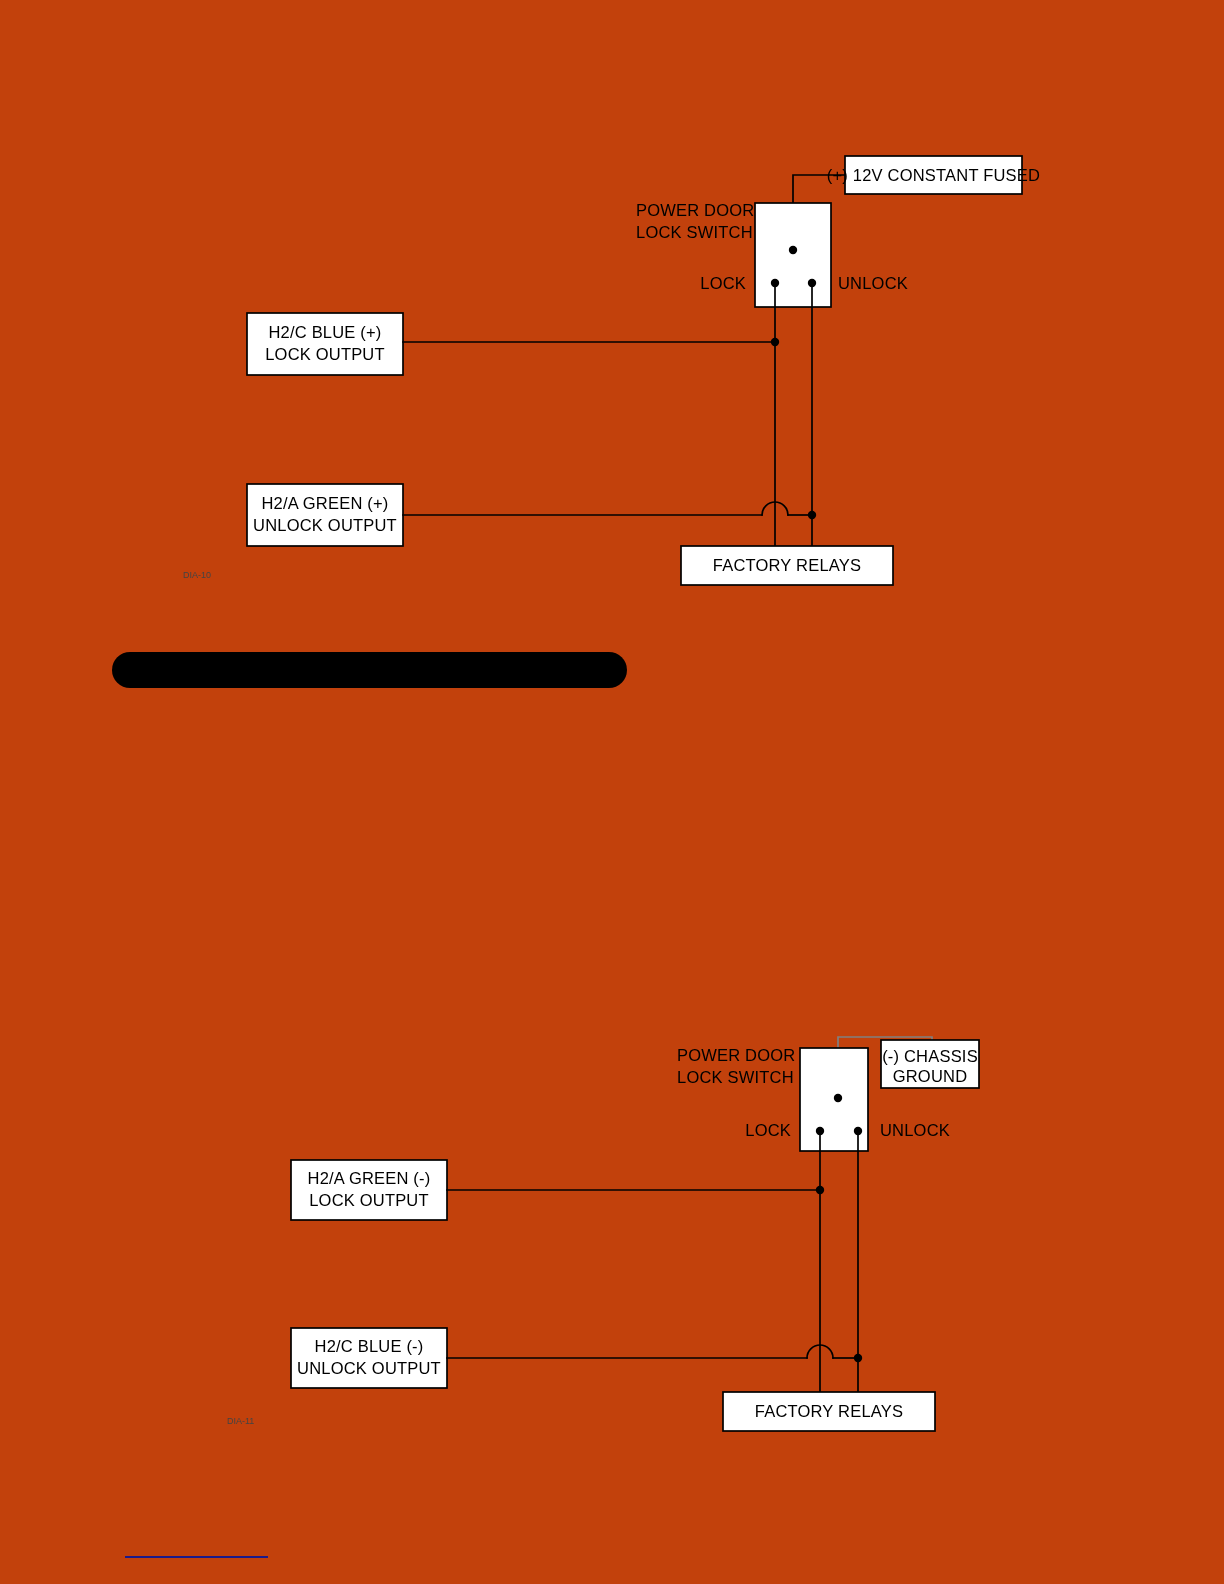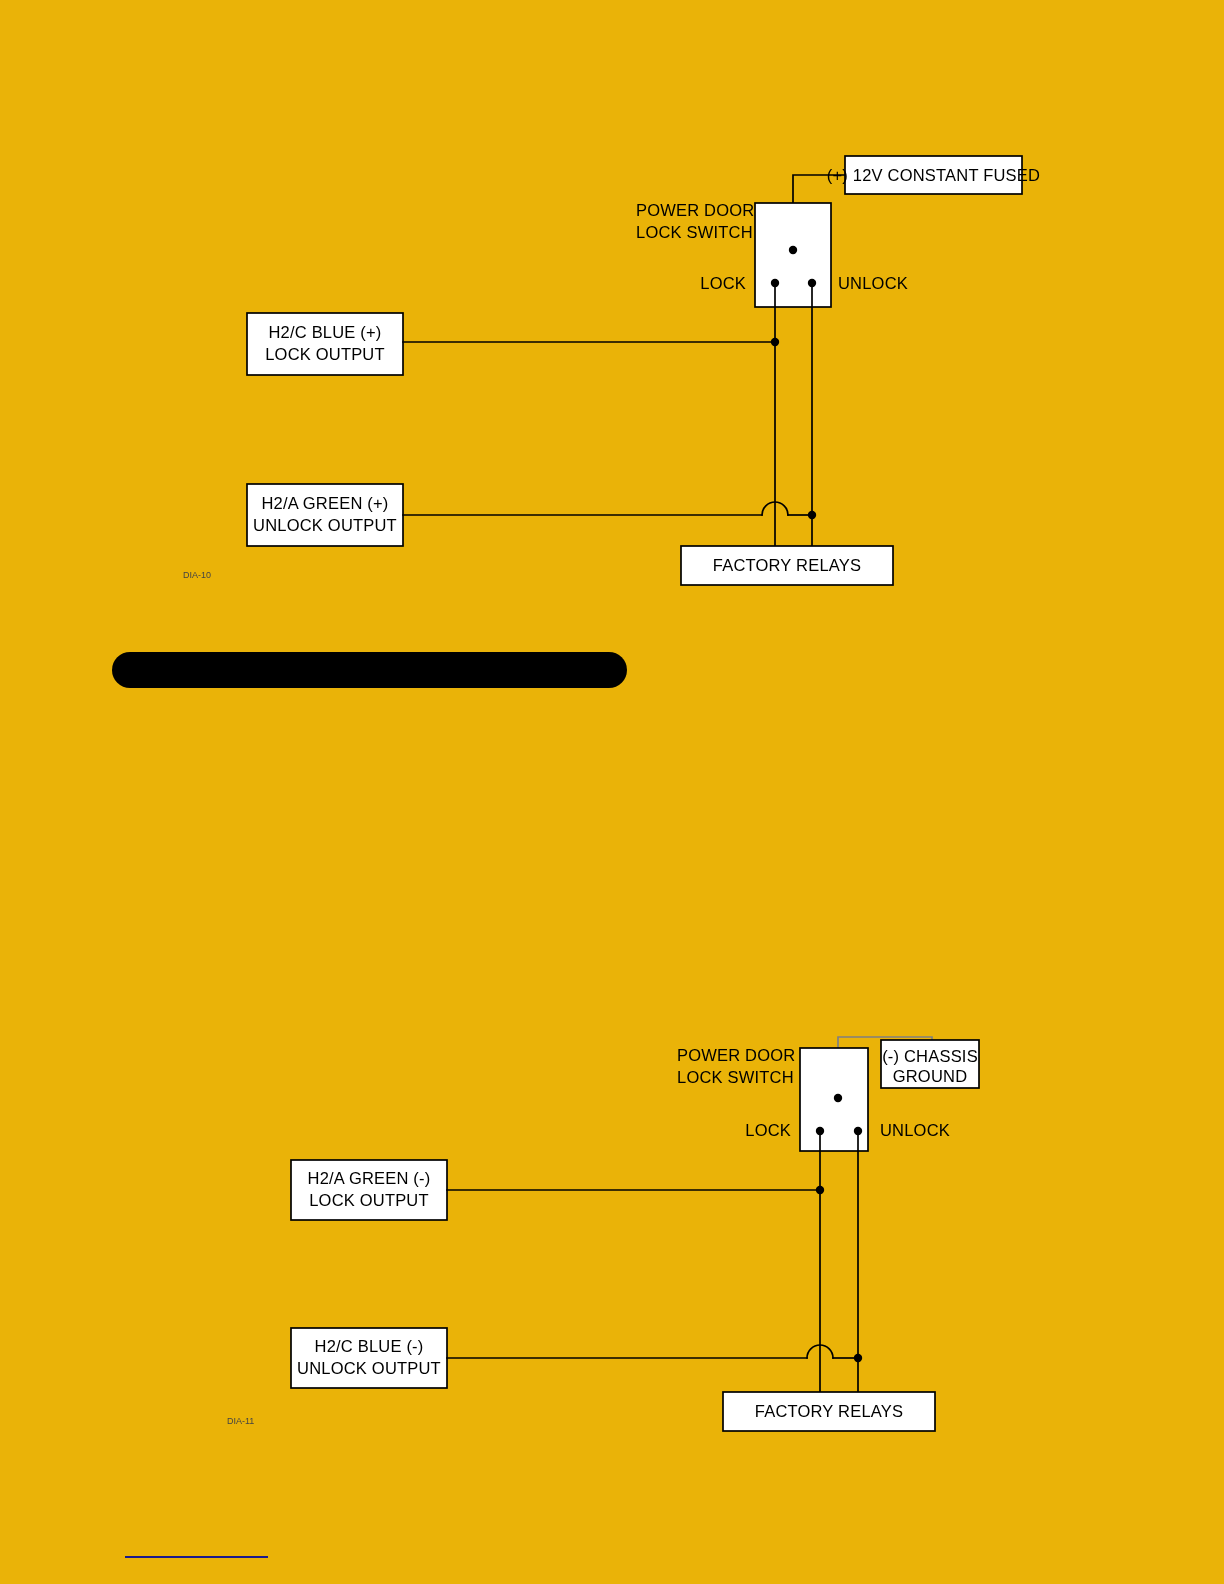--- a/index.html
+++ b/index.html
@@ -9,21 +9,21 @@
     background: #ffffff;
   }
   body {
     font-family: "Liberation Sans", sans-serif;
     color: #000000;
   }
   #page {
     position: relative;
     width: 1224px;
     height: 1584px;
-    background: #eab308;
+    background: #c2410c;
     overflow: hidden;
   }
   svg.diagram-layer {
     position: absolute;
     left: 0;
     top: 0;
     width: 1224px;
     height: 1584px;
   }
   svg text {

